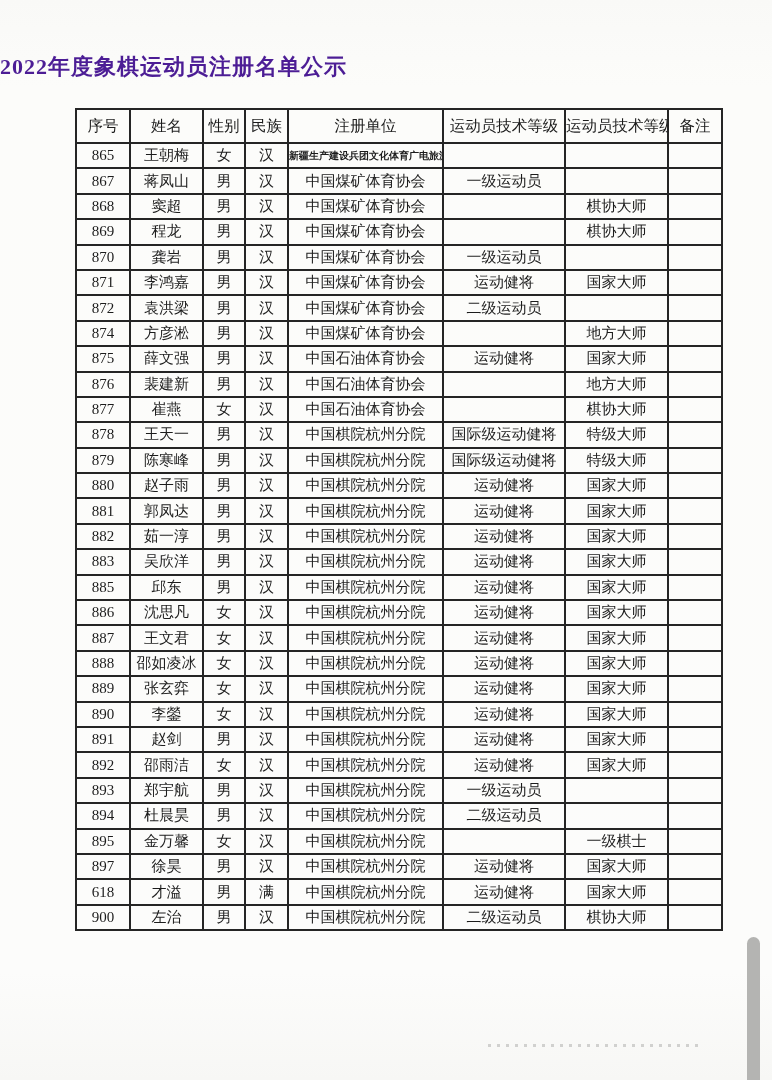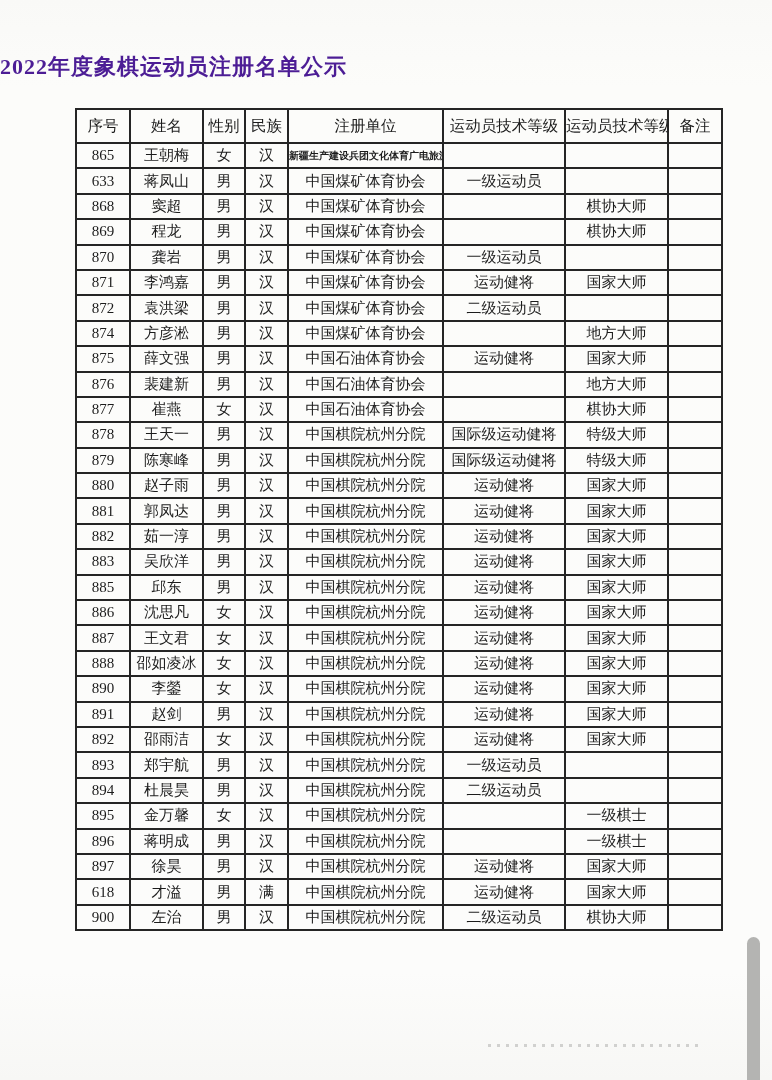--- a/index.html
+++ b/index.html
@@ -90,21 +90,21 @@
         <td>865</td>
         <td>王朝梅</td>
         <td>女</td>
         <td>汉</td>
         <td class="small">新疆生产建设兵团文化体育广电旅游局</td>
         <td></td>
         <td></td>
         <td></td>
       </tr>
       <tr>
-        <td>633</td>
+        <td>867</td>
         <td>蒋凤山</td>
         <td>男</td>
         <td>汉</td>
         <td>中国煤矿体育协会</td>
         <td>一级运动员</td>
         <td></td>
         <td></td>
       </tr>
       <tr>
         <td>868</td>
@@ -290,20 +290,30 @@
         <td>888</td>
         <td>邵如凌冰</td>
         <td>女</td>
         <td>汉</td>
         <td>中国棋院杭州分院</td>
         <td>运动健将</td>
         <td>国家大师</td>
         <td></td>
       </tr>
       <tr>
+        <td>889</td>
+        <td>张玄弈</td>
+        <td>女</td>
+        <td>汉</td>
+        <td>中国棋院杭州分院</td>
+        <td>运动健将</td>
+        <td>国家大师</td>
+        <td></td>
+      </tr>
+      <tr>
         <td>890</td>
         <td>李鎣</td>
         <td>女</td>
         <td>汉</td>
         <td>中国棋院杭州分院</td>
         <td>运动健将</td>
         <td>国家大师</td>
         <td></td>
       </tr>
       <tr>
@@ -350,30 +360,20 @@
         <td>895</td>
         <td>金万馨</td>
         <td>女</td>
         <td>汉</td>
         <td>中国棋院杭州分院</td>
         <td></td>
         <td>一级棋士</td>
         <td></td>
       </tr>
       <tr>
-        <td>896</td>
-        <td>蒋明成</td>
-        <td>男</td>
-        <td>汉</td>
-        <td>中国棋院杭州分院</td>
-        <td></td>
-        <td>一级棋士</td>
-        <td></td>
-      </tr>
-      <tr>
         <td>897</td>
         <td>徐昊</td>
         <td>男</td>
         <td>汉</td>
         <td>中国棋院杭州分院</td>
         <td>运动健将</td>
         <td>国家大师</td>
         <td></td>
       </tr>
       <tr>

